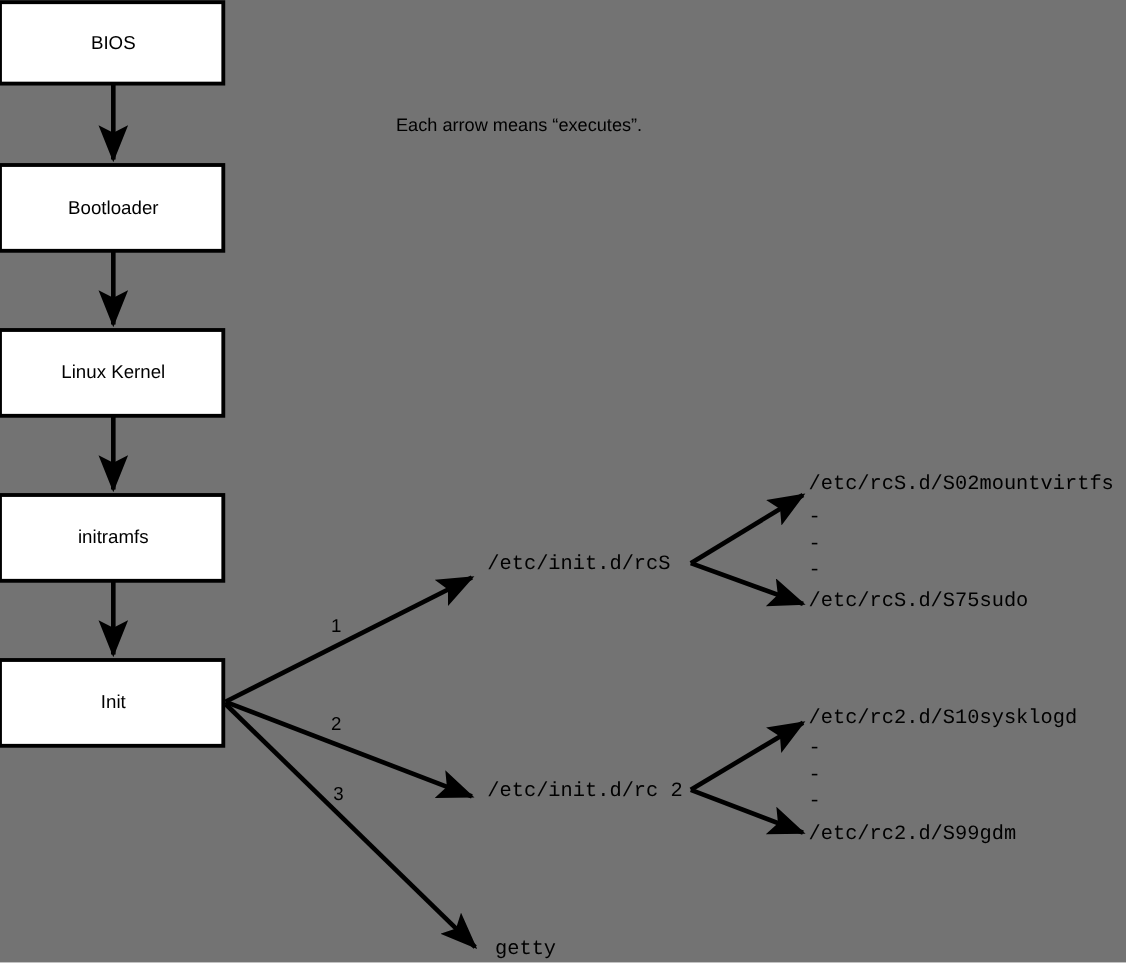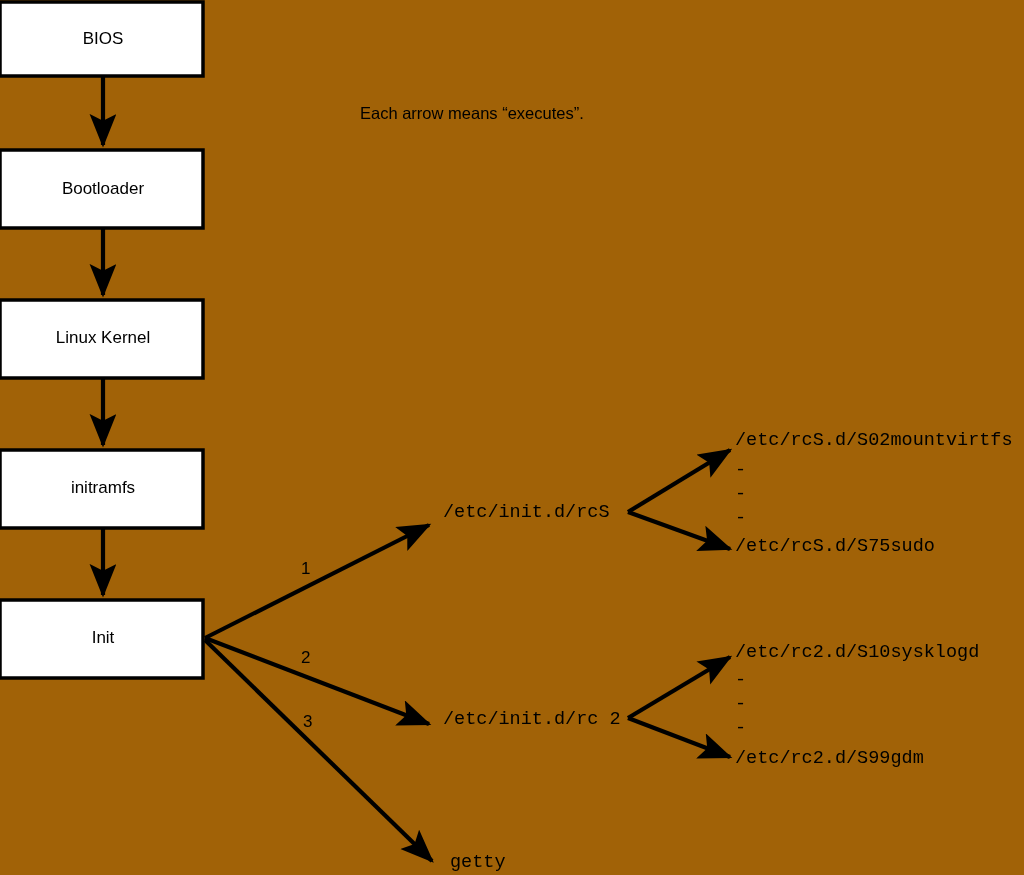--- a/index.html
+++ b/index.html
@@ -4,21 +4,21 @@
 <style>
   html, body {
     margin: 0;
     padding: 0;
     background: #ffffff;
   }
   #canvas {
     position: relative;
     width: 1024px;
     height: 875px;
-    background: #a16207;
+    background: #737373;
     overflow: hidden;
     font-family: "Liberation Sans", sans-serif;
   }
   svg.diagram {
     position: absolute;
     left: 0;
     top: 0;
     width: 1024px;
     height: 875px;
   }

